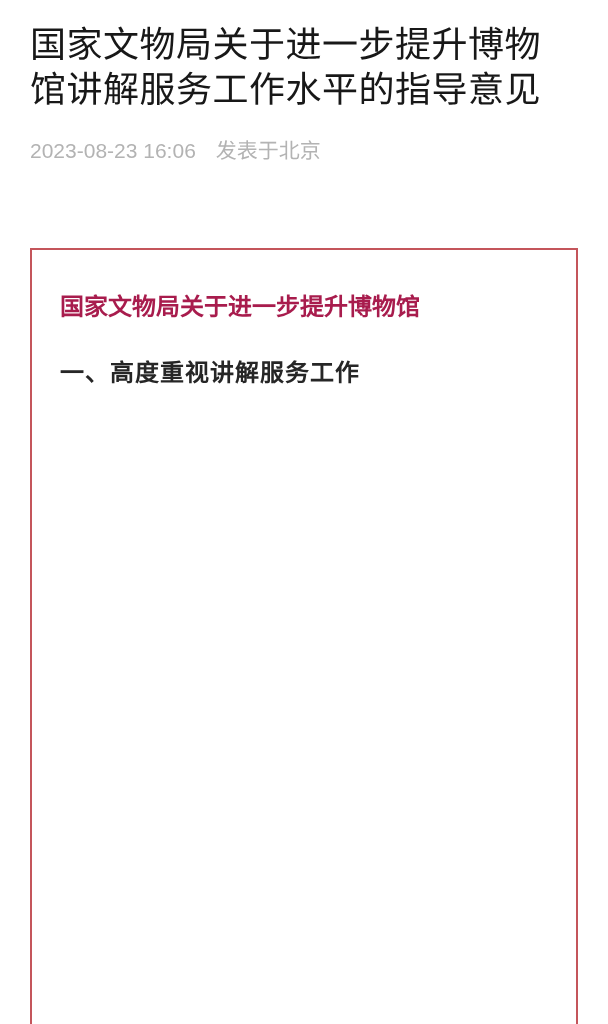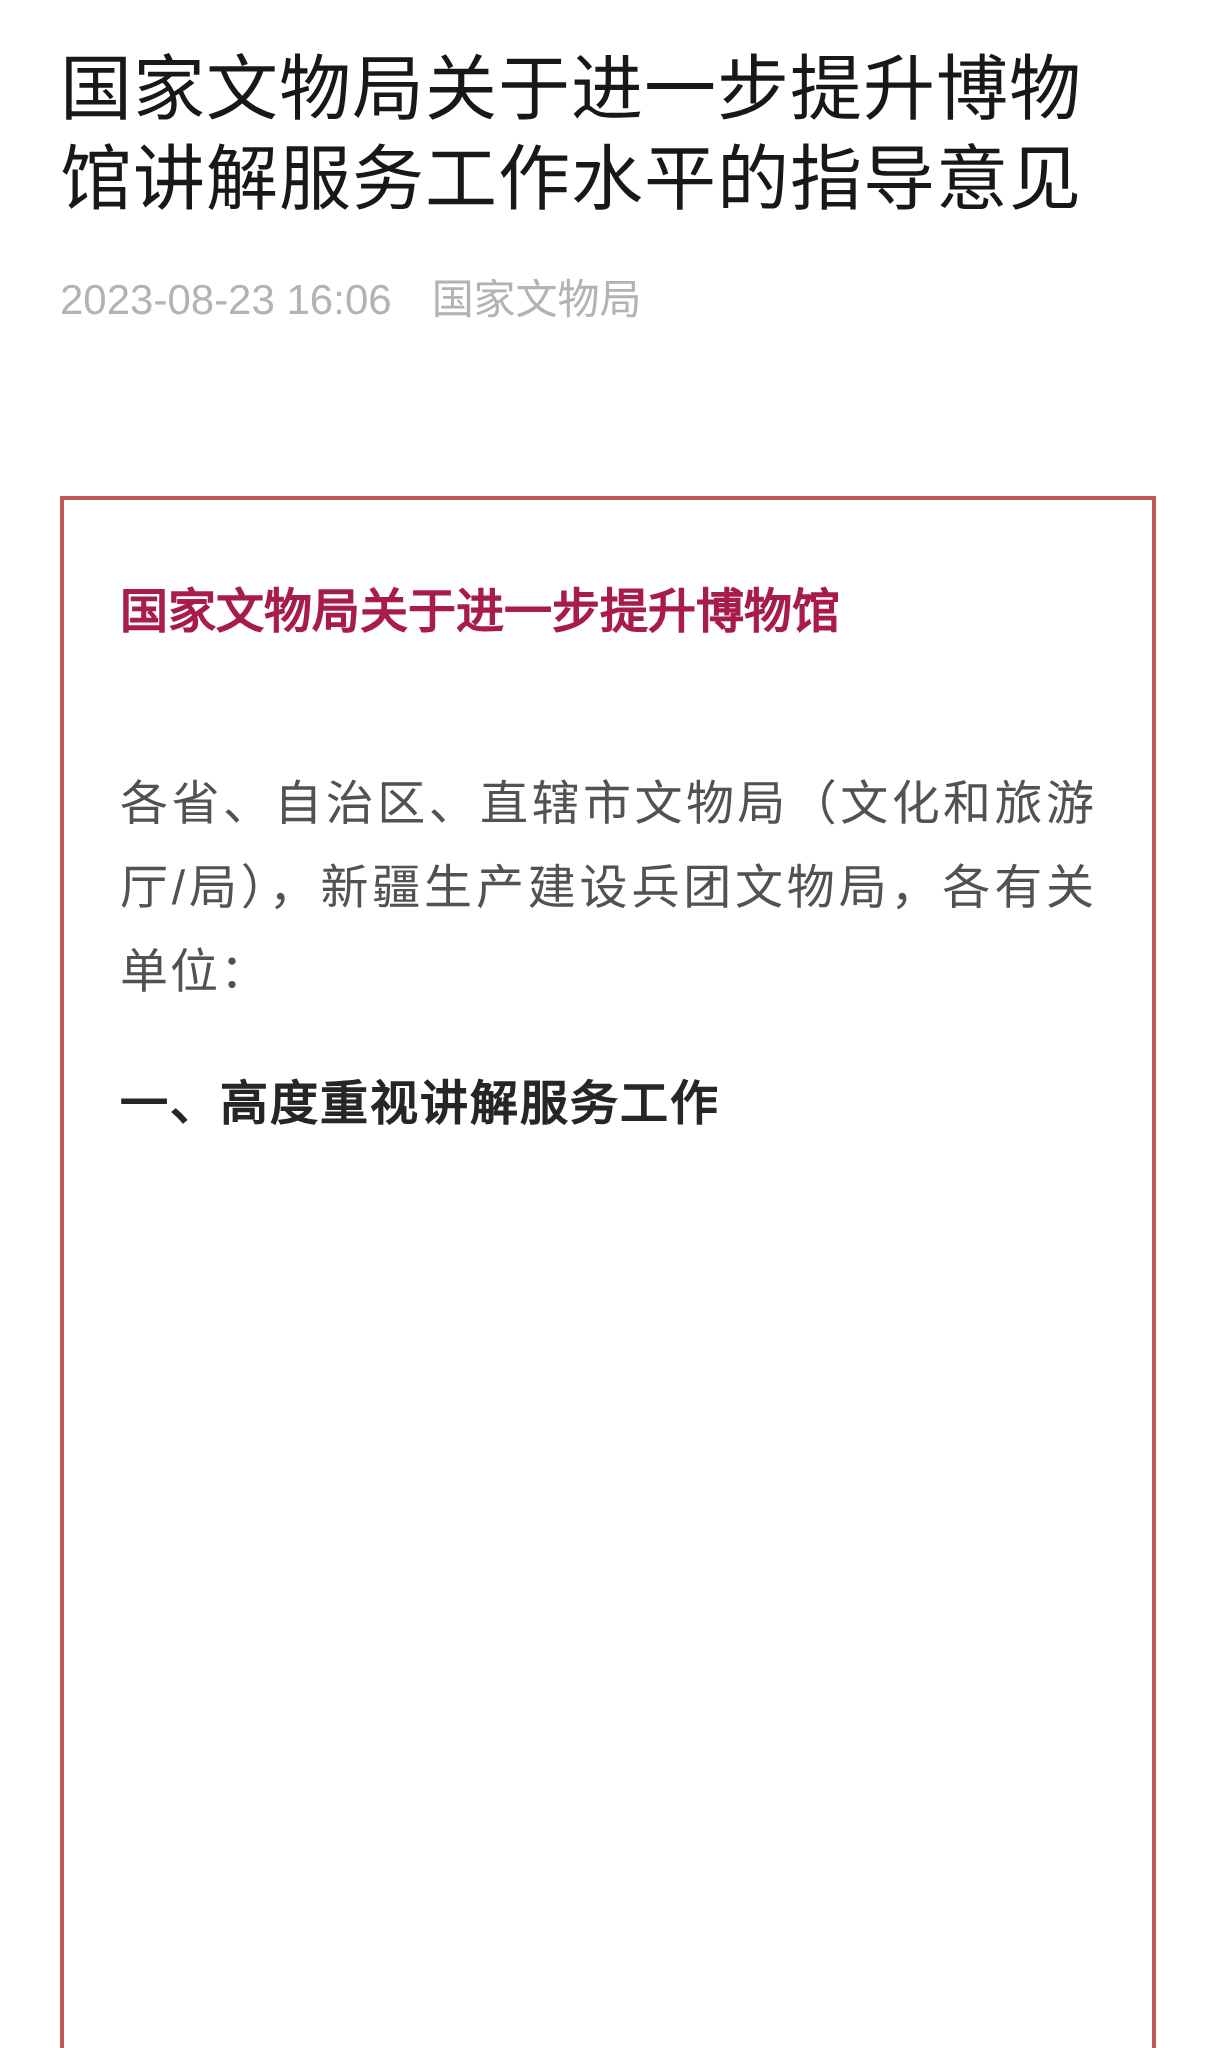--- a/index.html
+++ b/index.html
@@ -80,29 +80,28 @@
 </style>
 </head>
 <body>
 
 <div class="page">
 
   <h1 class="article-title">国家文物局关于进一步提升博物馆讲解服务工作水平的指导意见</h1>
 
   <div class="meta-row">
     <span class="meta-text">2023-08-23 16:06</span>
-    <span class="meta-text">国家文物局</span>
+    <span class="meta-text">发表于北京</span>
   </div>
 
   <div class="doc-box">
 
     <div class="doc-title">
       <div>国家文物局关于进一步提升博物馆</div>
     </div>
 
-    <p class="doc-paragraph salutation">各省、自治区、直辖市文物局（文化和旅游厅/局），新疆生产建设兵团文物局，各有关单位：</p>
 
 
     <h2 class="section-heading">一、高度重视讲解服务工作</h2>
 
   </div>
 
 </div>
 
 </body></html>

